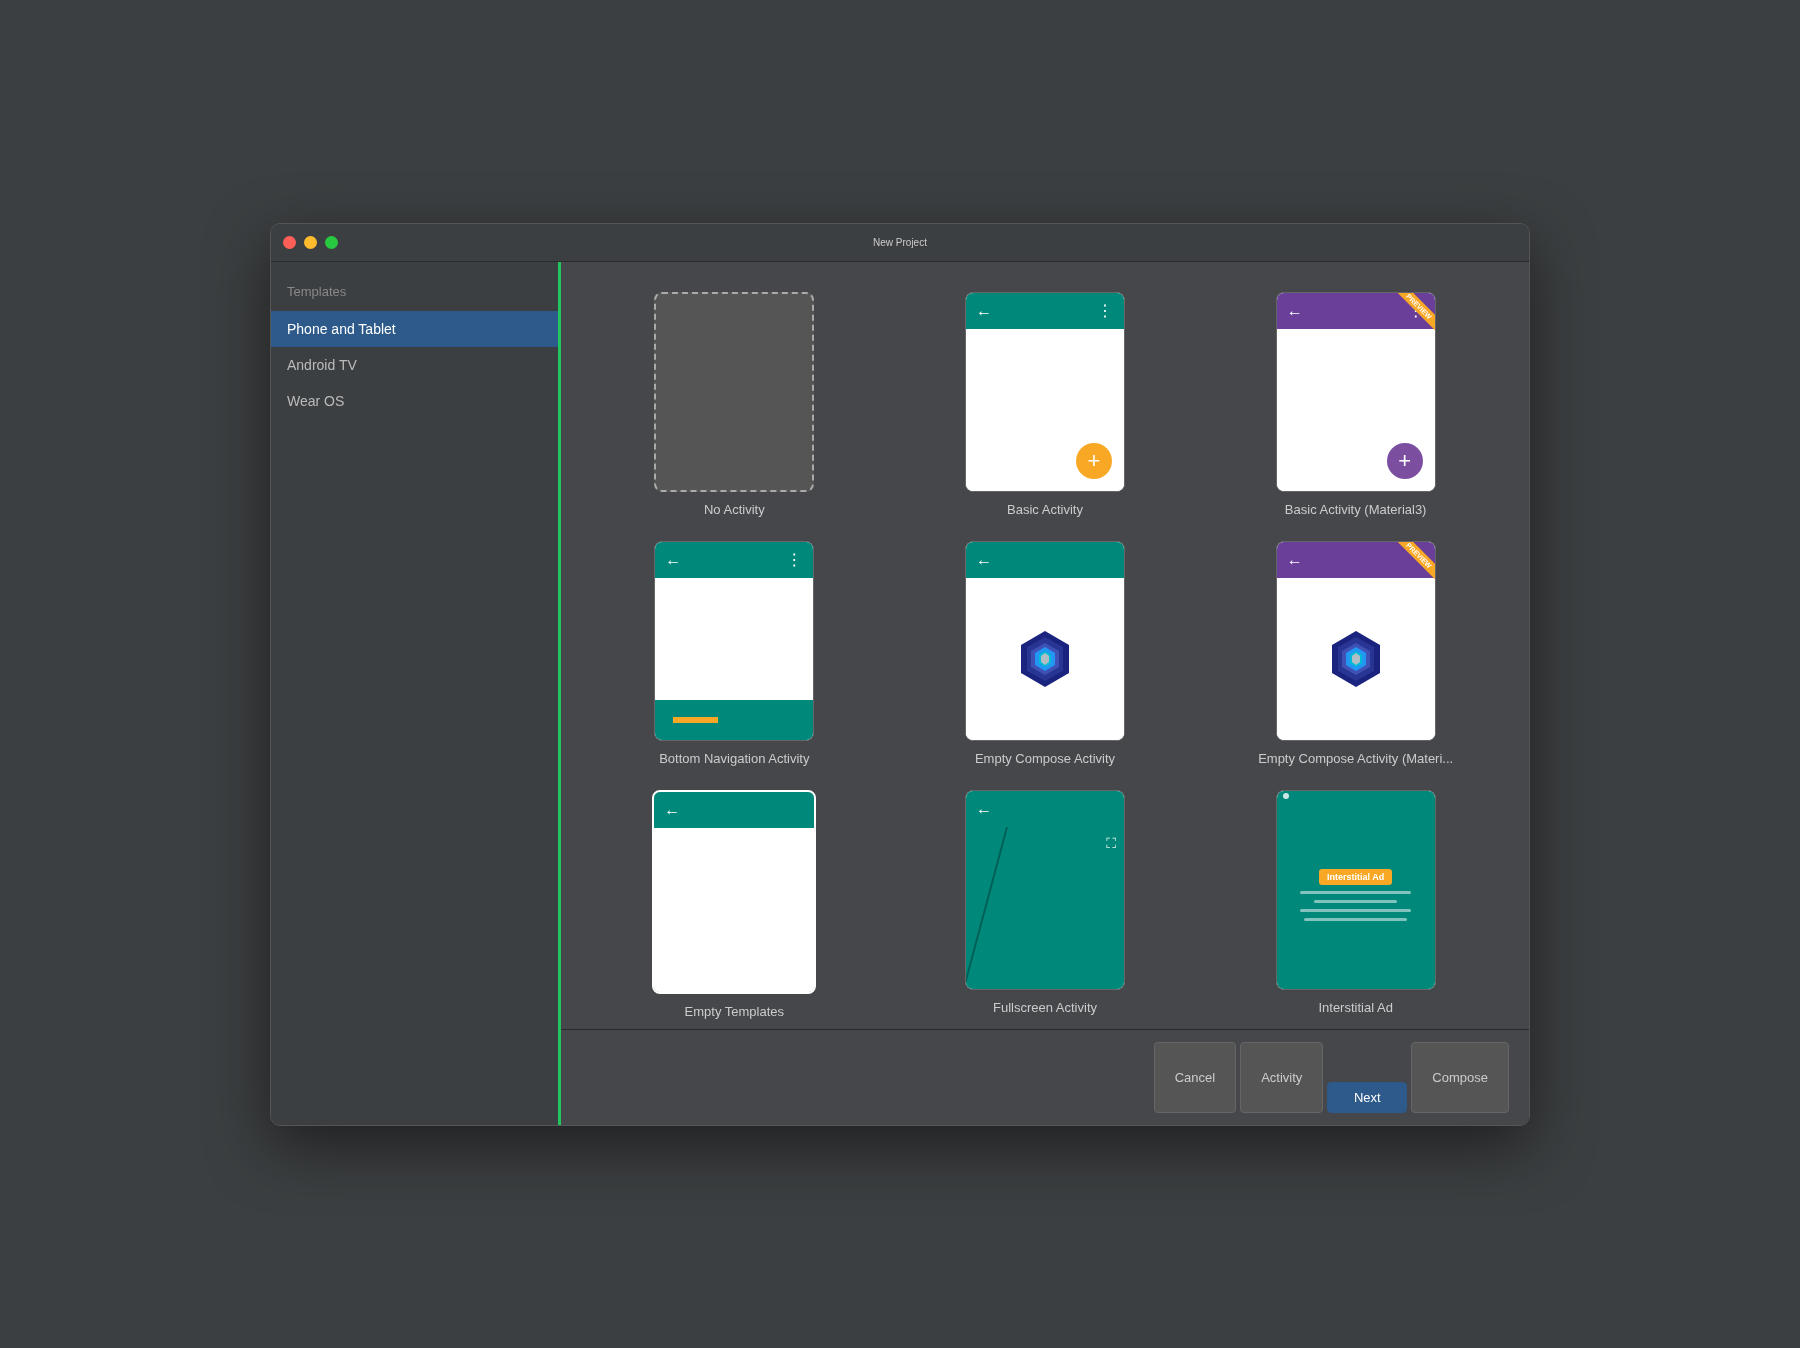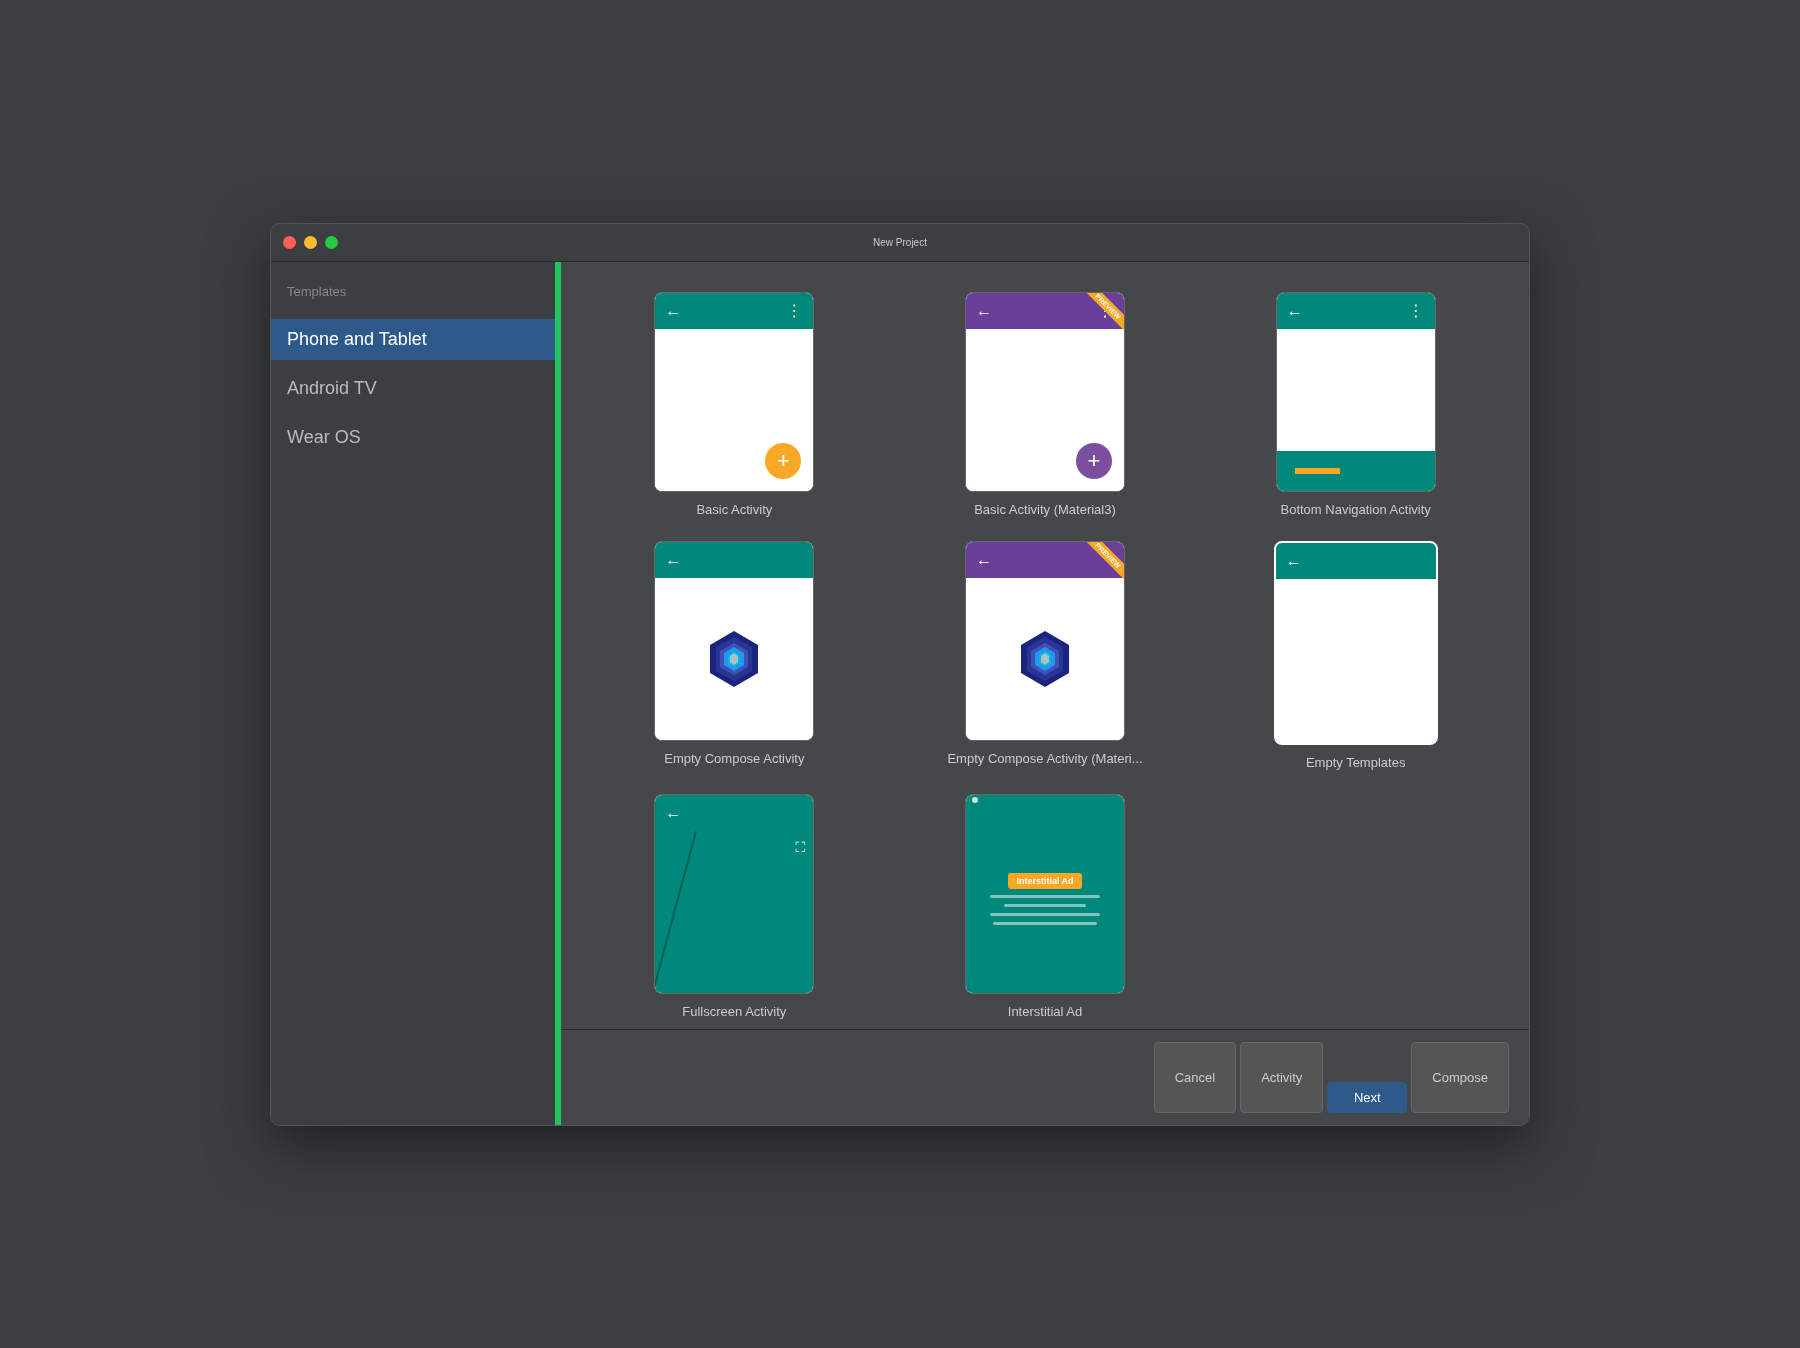--- a/index.html
+++ b/index.html
@@ -58,38 +58,37 @@
 
     .content {
       display: flex;
       height: calc(100% - 38px);
       min-height: 860px;
     }
 
     .sidebar {
       width: 290px;
       background: #3c3f41;
-      border-right: 6px solid #22c55e;
+      border-right: 3px solid #22c55e;
       padding-top: 16px;
       flex-shrink: 0;
     }
 
     .sidebar-title {
       color: #888;
       font-size: 13px;
       padding: 6px 16px 12px 16px;
     }
 
     .sidebar-item {
       padding: 10px 16px;
-      font-size: 18px;
+      font-size: 14px;
       color: #bbb;
       cursor: pointer;
       border-radius: 0;
-      margin-top: 8px;
     }
 
     .sidebar-item.active {
       background: #2d5a8a;
       color: #fff;
     }
 
     .main-content {
       flex: 1;
       background: #45474a;
@@ -348,20 +347,25 @@
         <span>Android TV</span>
       </div>
       <div class="sidebar-item">
         <span>Wear OS</span>
       </div>
     </div>
 
     <div class="main-content">
       <div class="templates-grid">
 
+        <div class="template-item">
+          <div class="template-preview no-activity" style="display:flex;align-items:center;justify-content:center;">
+          </div>
+          <span class="template-label">No Activity</span>
+        </div>
 
         <div class="template-item">
           <div class="template-preview">
             <div class="full-activity">
               <div class="phone-bar teal">
                 <span class="back-arrow">←</span>
                 <span class="dots">⋮</span>
               </div>
               <div class="phone-body">
                 <div class="fab-btn">+</div>

